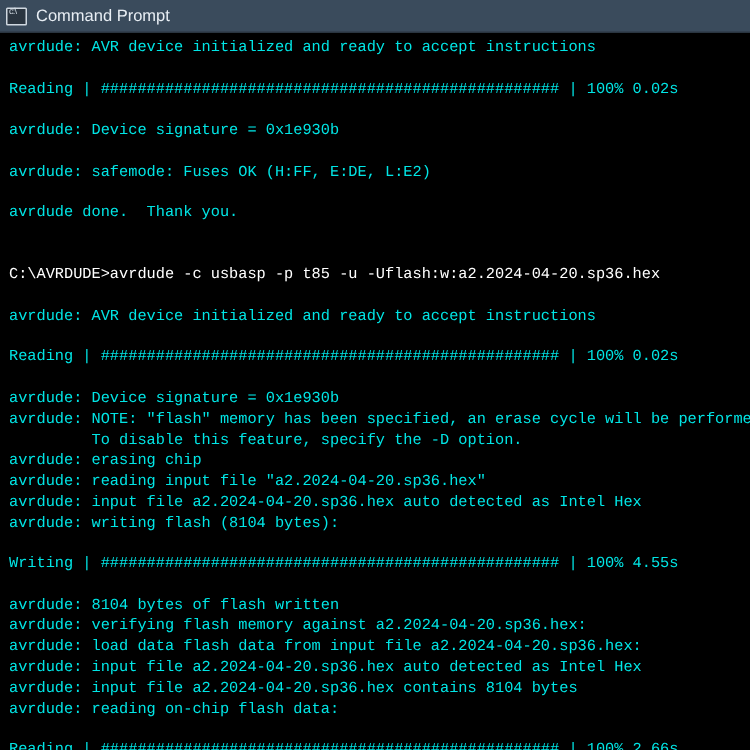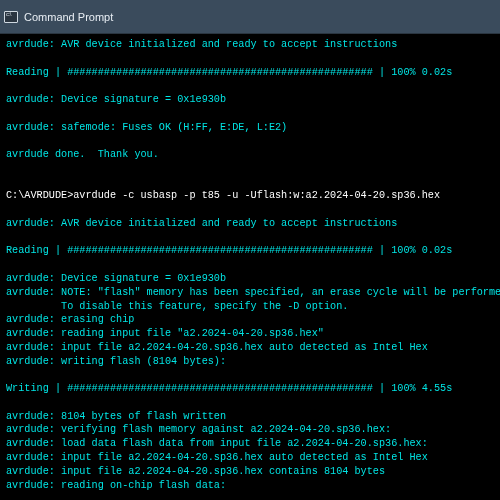--- a/index.html
+++ b/index.html
@@ -1,19 +1,19 @@
 <!DOCTYPE html>
 <html><head>
 <meta charset="utf-8">
 <style>
   * { margin: 0; padding: 0; box-sizing: border-box; }
   html, body { width: 500px; height: 500px; overflow: hidden; font-family: Consolas, 'Courier New', monospace; }
   .window { width: 500px; height: 500px; display: flex; flex-direction: column; background: #000; }
   .titlebar {
-    height: 34px;
+    height: 22px;
     background: #3a4b5c;
     color: #e8eef4;
     display: flex;
     align-items: center;
     font-family: "Segoe UI", Tahoma, sans-serif;
     font-size: 11px;
     padding: 0 4px;
     gap: 6px;
     border-bottom: 1px solid #2a3540;
   }

